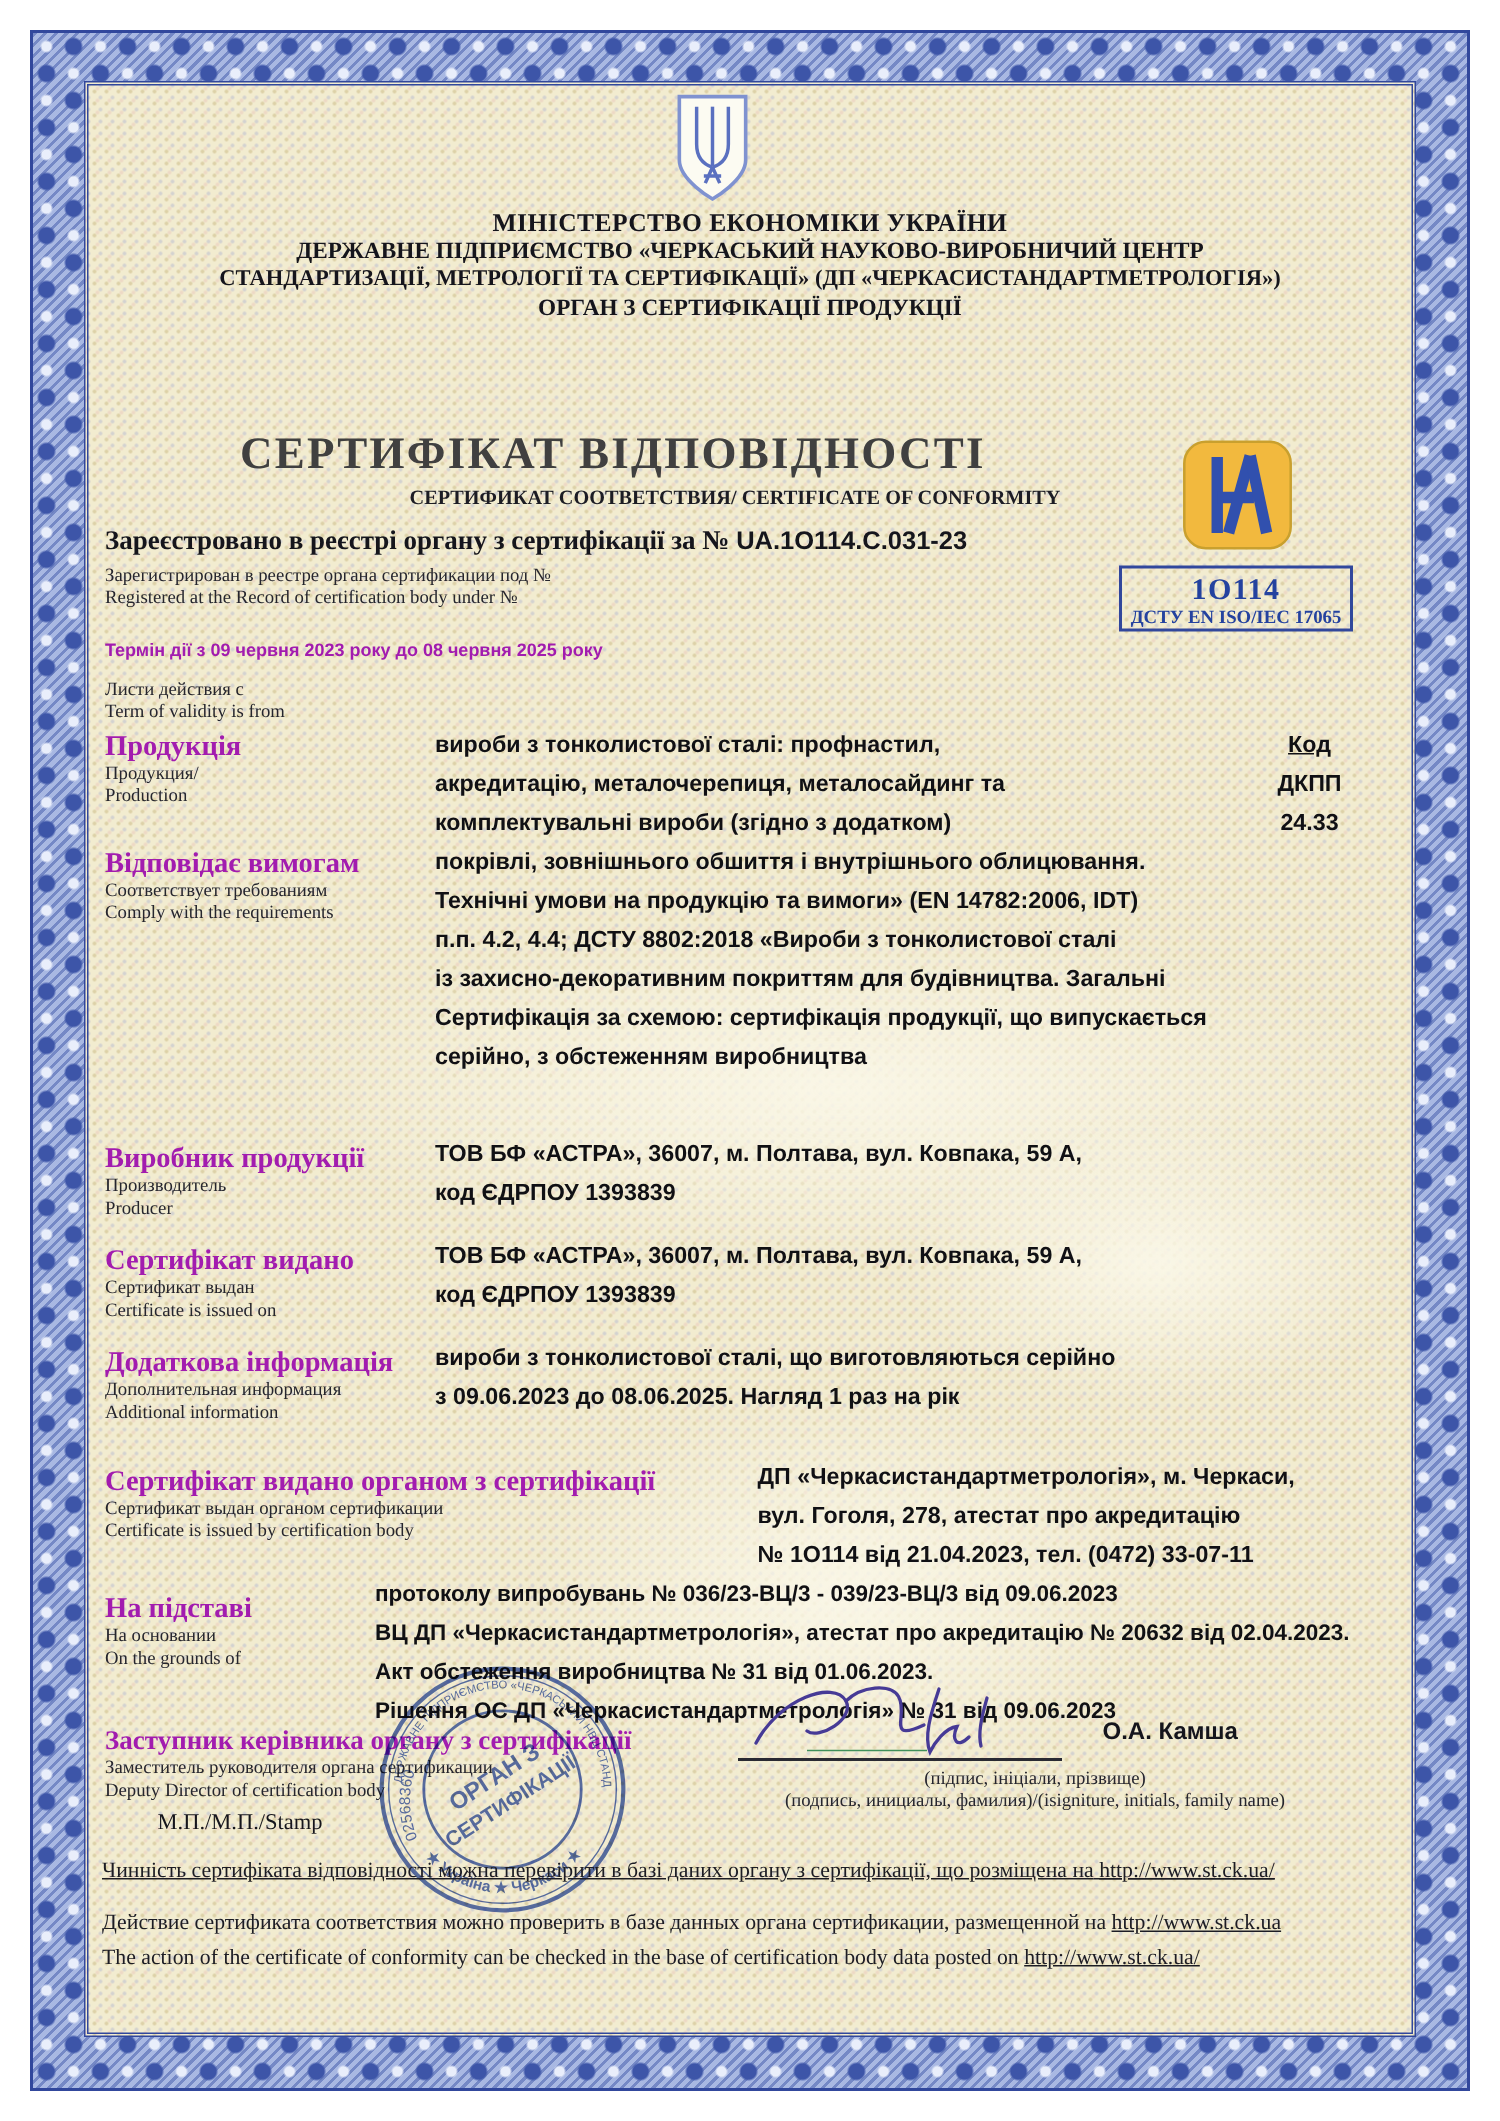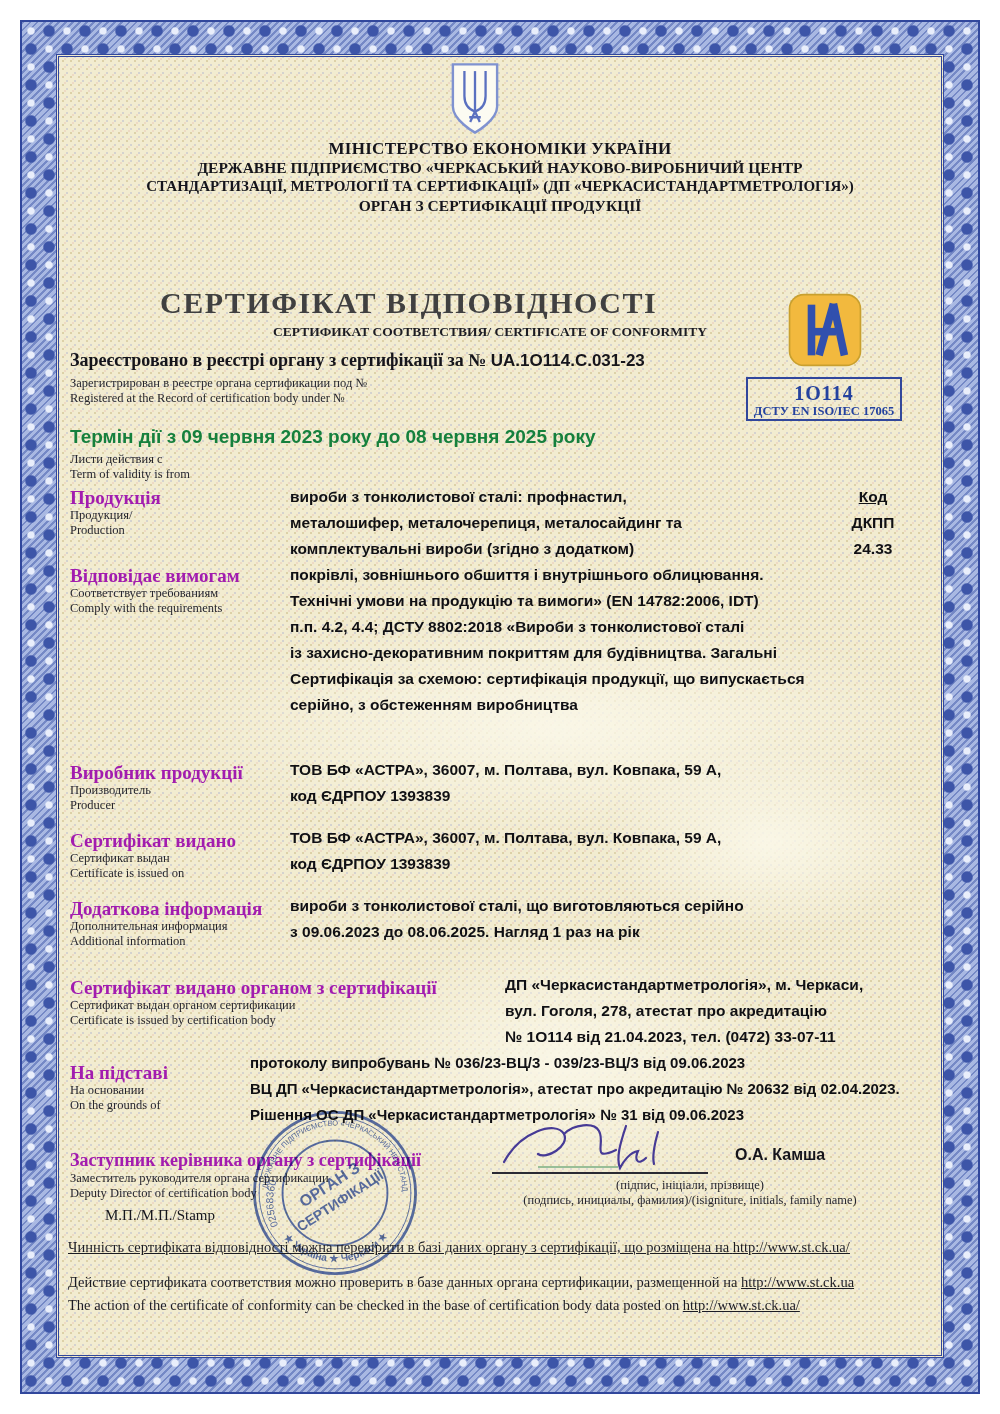--- a/index.html
+++ b/index.html
@@ -46,21 +46,21 @@
   .hdr-3 { top:178px; font-size:15px; }
   .hdr-4 { top:197px; font-size:15.5px; }
 
   .title-main { left:160px; top:286px; width:660px; text-align:left; font-size:30px; font-weight:bold; letter-spacing:1.5px; color:#404040; }
   .title-sub  { left:160px; top:324px; width:660px; text-align:center; font-size:13.5px; font-weight:bold; color:#1c1c24; }
 
   .reg-line { left:70px; top:350px; font-size:18px; font-weight:bold; color:#15151c; }
   .reg-num { font-family:"Liberation Sans", sans-serif; font-size:17px; }
   .sm { font-size:12.5px; color:#26262e; }
 
-  .validity { left:70px; top:426px; font-family:"Liberation Sans", sans-serif; font-size:19px; font-weight:bold; color:#15803d; }
+  .validity { left:70px; top:426px; font-family:"Liberation Sans", sans-serif; font-size:12px; font-weight:bold; color:#a21caf; }
 
   .lbl { font-size:19px; font-weight:bold; color:#a21caf; line-height:21px; }
   .lbl-sub { font-size:12.5px; color:#26262e; line-height:15px; }
   .val { font-family:"Liberation Sans", sans-serif; font-size:15.5px; font-weight:bold; color:#101014; line-height:26px; white-space:nowrap; }
 
   .naau-box { left:746px; top:377px; width:156px; height:44px; border:2px solid #31479c; text-align:center; color:#24429f; }
   .naau-num { font-size:20px; font-weight:bold; line-height:22px; letter-spacing:1px; }
   .naau-std { font-size:12.5px; font-weight:bold; line-height:14px; }
 
   .sig-line { left:492px; top:1132px; width:216px; height:42px; border-bottom:2px solid #2a2a33; }
@@ -129,21 +129,21 @@
     <div class="abs sm" style="left:70px; top:452px;">Листи действия с</div>
     <div class="abs sm" style="left:70px; top:467px;">Term of validity is from</div>
 
     <div class="abs" style="left:70px; top:487px; width:210px;">
       <div class="lbl">Продукція</div>
       <div class="lbl-sub">Продукция/</div>
       <div class="lbl-sub">Production</div>
     </div>
     <div class="abs" style="left:290px; top:484px;">
       <div class="val">вироби з тонколистової сталі: профнастил,</div>
-      <div class="val">металошифер, металочерепиця, металосайдинг та</div>
+      <div class="val">акредитацію, металочерепиця, металосайдинг та</div>
       <div class="val">комплектувальні вироби (згідно з додатком)</div>
     </div>
     <div class="abs ctr" style="left:828px; top:484px; width:90px;">
       <div class="val" style="white-space:normal;text-decoration:underline;">Код</div>
       <div class="val" style="white-space:normal;">ДКПП</div>
       <div class="val" style="white-space:normal;">24.33</div>
     </div>
 
     <div class="abs" style="left:70px; top:565px; width:215px;">
       <div class="lbl">Відповідає вимогам</div>
@@ -201,20 +201,21 @@
     </div>
 
     <div class="abs" style="left:70px; top:1062px; width:170px;">
       <div class="lbl">На підставі</div>
       <div class="lbl-sub">На основании</div>
       <div class="lbl-sub">On the grounds of</div>
     </div>
     <div class="abs" style="left:250px; top:1050px;">
       <div class="val" style="font-size:15px;">протоколу випробувань № 036/23-ВЦ/3 - 039/23-ВЦ/3 від 09.06.2023</div>
       <div class="val" style="font-size:15px;">ВЦ ДП «Черкасистандартметрологія», атестат про акредитацію № 20632 від 02.04.2023.</div>
+      <div class="val" style="font-size:15px;">Акт обстеження виробництва № 31 від 01.06.2023.</div>
       <div class="val" style="font-size:15px;">Рішення ОС ДП «Черкасистандартметрологія» № 31 від 09.06.2023</div>
     </div>
 
     <div class="abs" style="left:70px; top:1150px; width:420px;">
       <div class="lbl" style="font-size:18px;">Заступник керівника органу з сертифікації</div>
       <div class="lbl-sub">Заместитель руководителя органа сертификации</div>
       <div class="lbl-sub">Deputy Director of certification body</div>
       <div style="font-size:15px; margin:6px 0 0 35px; color:#15151c;">М.П./М.П./Stamp</div>
     </div>
 

